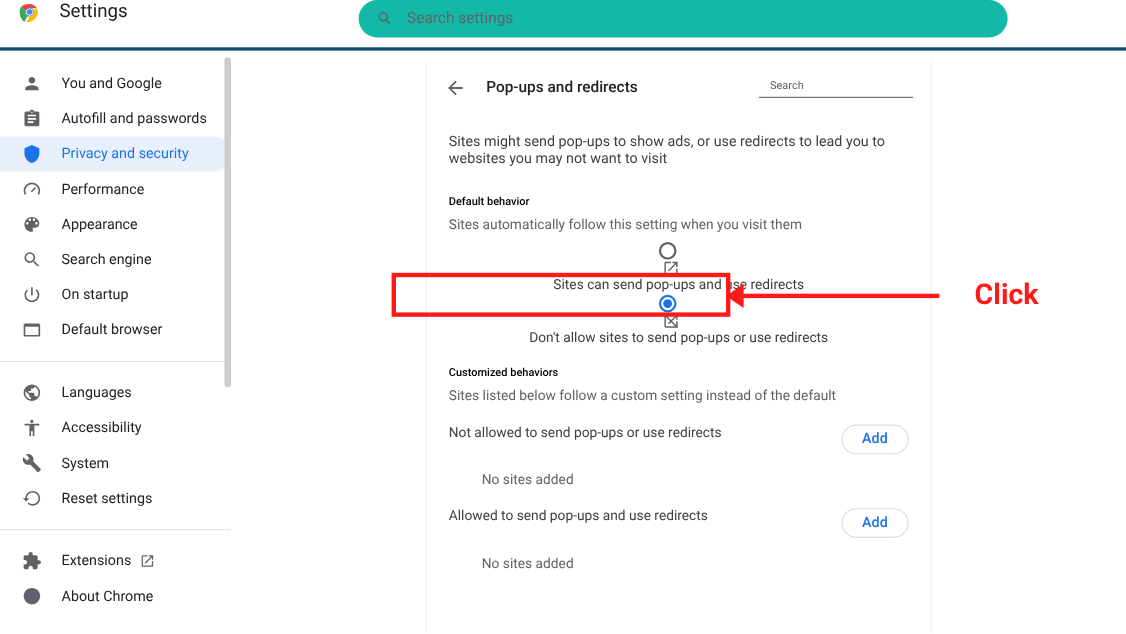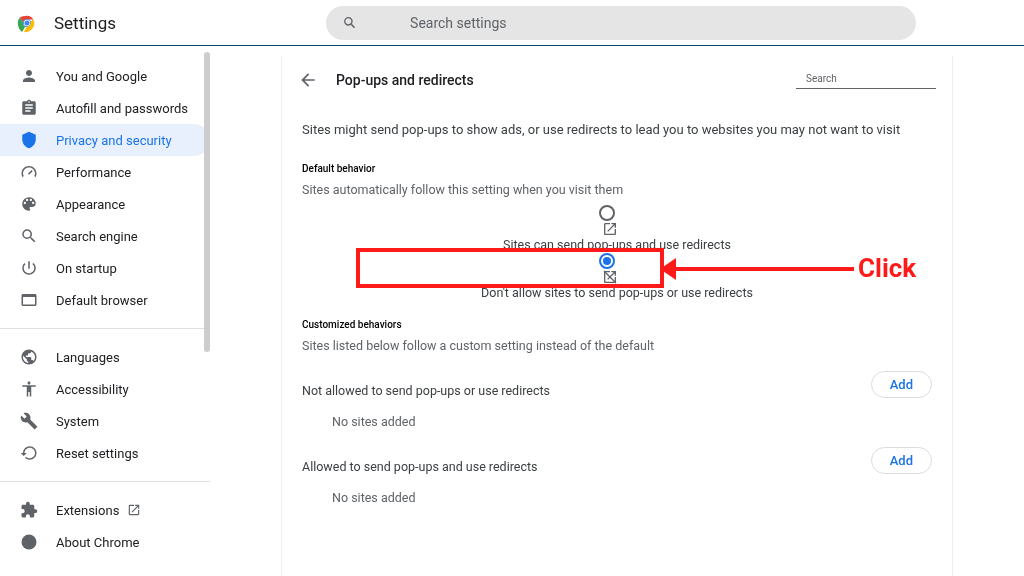--- a/index.html
+++ b/index.html
@@ -1,71 +1,71 @@
 <!DOCTYPE html>
 <html><head>
 <meta charset="utf-8">
 <style>
   * { box-sizing: border-box; margin: 0; padding: 0; font-family: "Segoe UI", Roboto, Arial, sans-serif; }
   body { width: 1024px; height: 576px; overflow: hidden; background: #fff; color: #202124; font-size: 13px; position: relative; }
 
   
-  .header { display: flex; align-items: center; height: 46px; padding: 0 16px; border-bottom: 1px solid #0c4a6e; }
+  .header { display: flex; height: 46px; padding: 0 16px; border-bottom: 3px solid #0c4a6e; }
   .chrome-logo { width: 22px; height: 22px; margin-right: 16px; }
   .header-title { font-size: 17px; font-weight: 400; flex: 0 0 auto; }
-  .search-wrap { margin-left: 210px; width: 590px; height: 34px; background: #e5e5e5; border-radius: 20px; display: flex; align-items: center; padding: 0 16px; color: #5f6368; gap: 40px; }
+  .search-wrap { margin-left: 210px; width: 590px; height: 34px; background: #14b8a6; border-radius: 20px; display: flex; align-items: center; padding: 0 16px; color: #5f6368; }
   .search-wrap svg { width: 16px; height: 16px; margin-right: 12px; fill: #5f6368; }
   .search-wrap input { border: none; outline: none; background: transparent; flex: 1; font-size: 14px; color: #202124; }
   .search-wrap input::placeholder { color: #5f6368; }
 
   
   .page { display: flex; height: 530px; }
   .sidebar { width: 210px; padding: 14px 0 0 0; overflow-y: auto; }
   .side-item { display: flex; align-items: center; height: 32px; padding: 0 16px 0 20px; border-radius: 0 16px 16px 0; color: #202124; cursor: pointer; font-size: 13px; }
   .side-item .ic { width: 18px; height: 18px; margin-right: 18px; fill: #5f6368; display: flex; align-items: center; justify-content: center; }
   .side-item.active { background: #e8f0fe; color: #1a73e8; }
   .side-item.active .ic { fill: #1a73e8; }
   .side-group-sep { height: 1px; background: #e0e0e0; margin: 12px 0; }
   .side-item .ext { margin-left: 8px; fill: #5f6368; width:14px; height:14px; }
 
   .scroll-thumb { position:absolute; left:204px; top:52px; width:6px; height:300px; background:#cdcdcd; border-radius:3px;}
 
   
   .main { flex: 1; display: flex; justify-content: center; padding-top: 10px; }
-  .card { width: 672px; border-left:1px solid #eee; border-right:1px solid #eee; padding: 0 0 20px 0;}
+  .card { width: 460px; border-left:1px solid #eee; border-right:1px solid #eee; padding: 0 0 20px 0;}
   .card-head { display:flex; align-items:center; height:48px; padding:0 16px; }
   .back-btn { width:20px; height:20px; fill:#5f6368; cursor:pointer; }
   .card-title { margin-left: 18px; font-size:14px; font-weight:500; flex:1; }
   .card-search { display:flex; align-items:center; border-bottom:1px solid #5f6368; padding-bottom:2px; width:140px; }
   .card-search svg { width:14px; height:14px; fill:#5f6368; margin-right:10px;}
   .card-search input { border:none; outline:none; font-size:10px; flex:1; }
   .card-search input::placeholder { color:#5f6368; }
 
   .desc { padding: 18px 20px 0 20px; font-size:13px; color:#3c4043; }
   .section-head { padding: 26px 20px 0 20px; font-size:10px; font-weight:500; color:#000000;}
   .section-sub { padding: 8px 20px 0 20px; font-size:12.5px; color:#5f6368;}
 
   .opt { display:flex; align-items:center; height:40px; padding:0 20px; margin-top:8px; cursor:pointer;flex-direction:column; }
   .radio { width:16px; height:16px; border:2px solid #5f6368; border-radius:50%; margin-right:20px; position:relative; flex-shrink:0;}
   .radio.sel { border-color:#1a73e8; }
   .radio.sel::after { content:""; position:absolute; width:8px; height:8px; background:#1a73e8; border-radius:50%; left:2px; top:2px; }
   .opt .oico { width:16px; height:16px; margin-right:14px; fill:#5f6368; flex-shrink:0;}
   .opt .olab { font-size:12.5px; color:#3c4043; }
 
-  .row { display:flex; align-items:flex-end; padding: 18px 20px 0 20px;}
+  .row { display:flex; align-items:flex-start; padding: 18px 20px 0 20px;}
   .row .rlab { flex:1; font-size:12.5px; color:#3c4043; }
   .add-btn { border:1px solid #dadce0; color:#1a73e8; background:#fff; font-size:13px; font-weight:500; padding:5px 18px; border-radius:16px; cursor:pointer;}
   .empty { padding:16px 20px 0 50px; color:#5f6368; font-size:12.5px;}
 
   
   .hl { position:absolute; border:4px solid #ff1a1a; pointer-events:none; }
   .hl1 { left:356px; top:248px; width:308px; height:40px; }
   .arrow-line { position:absolute; left:672px; top:267px; width:182px; height:4px; background:#ff1a1a; }
   .arrow-head { position:absolute; left:660px; top:258px; width:0; height:0; border-top:11px solid transparent; border-bottom:11px solid transparent; border-right:16px solid #ff1a1a; }
-  .click-label { position:absolute; left:858px; top:253px; color:#ff1a1a; font-size:26px; font-weight:700; }
+  .click-label { position:absolute; left:886px; top:253px; color:#ff1a1a; font-size:26px; font-weight:700; }
 </style>
 </head>
 <body>
 
 <div class="header">
   <svg class="chrome-logo" viewBox="0 0 48 48">
     <circle cx="24" cy="24" r="22" fill="#fff"></circle>
     <path fill="#EA4335" d="M24 8c6 0 11.3 3.3 14 8.3H24c-4.1 0-7.6 2.8-8.7 6.6L8.6 12.1C12.2 9.5 17.9 8 24 8z"></path>
     <path fill="#4285F4" d="M24 15a9 9 0 110 18 9 9 0 010-18z"></path>
     <circle cx="24" cy="24" r="7" fill="#fff"></circle>

